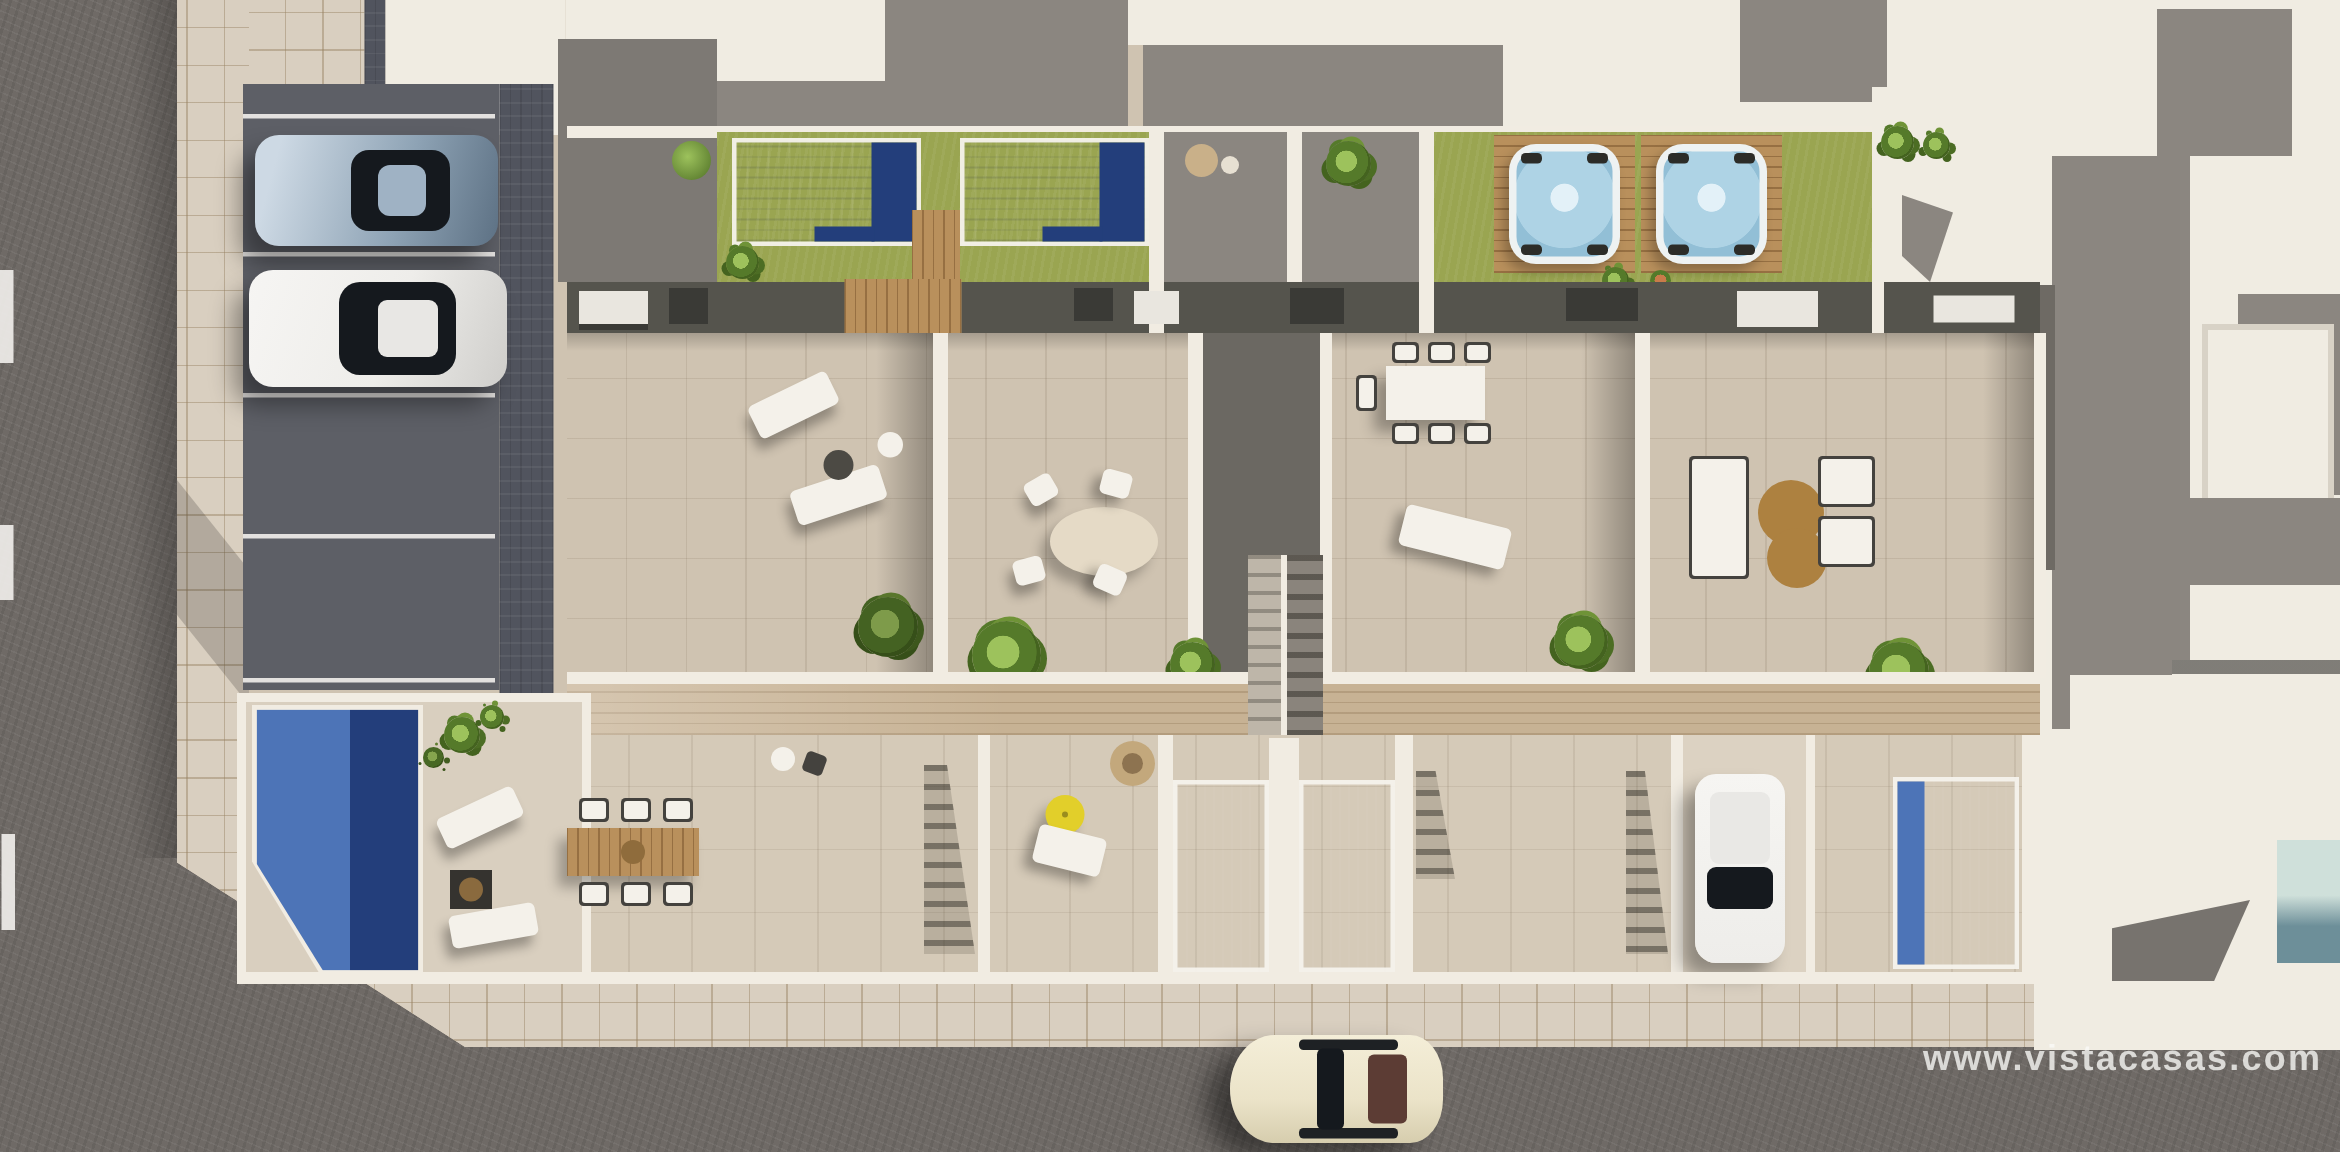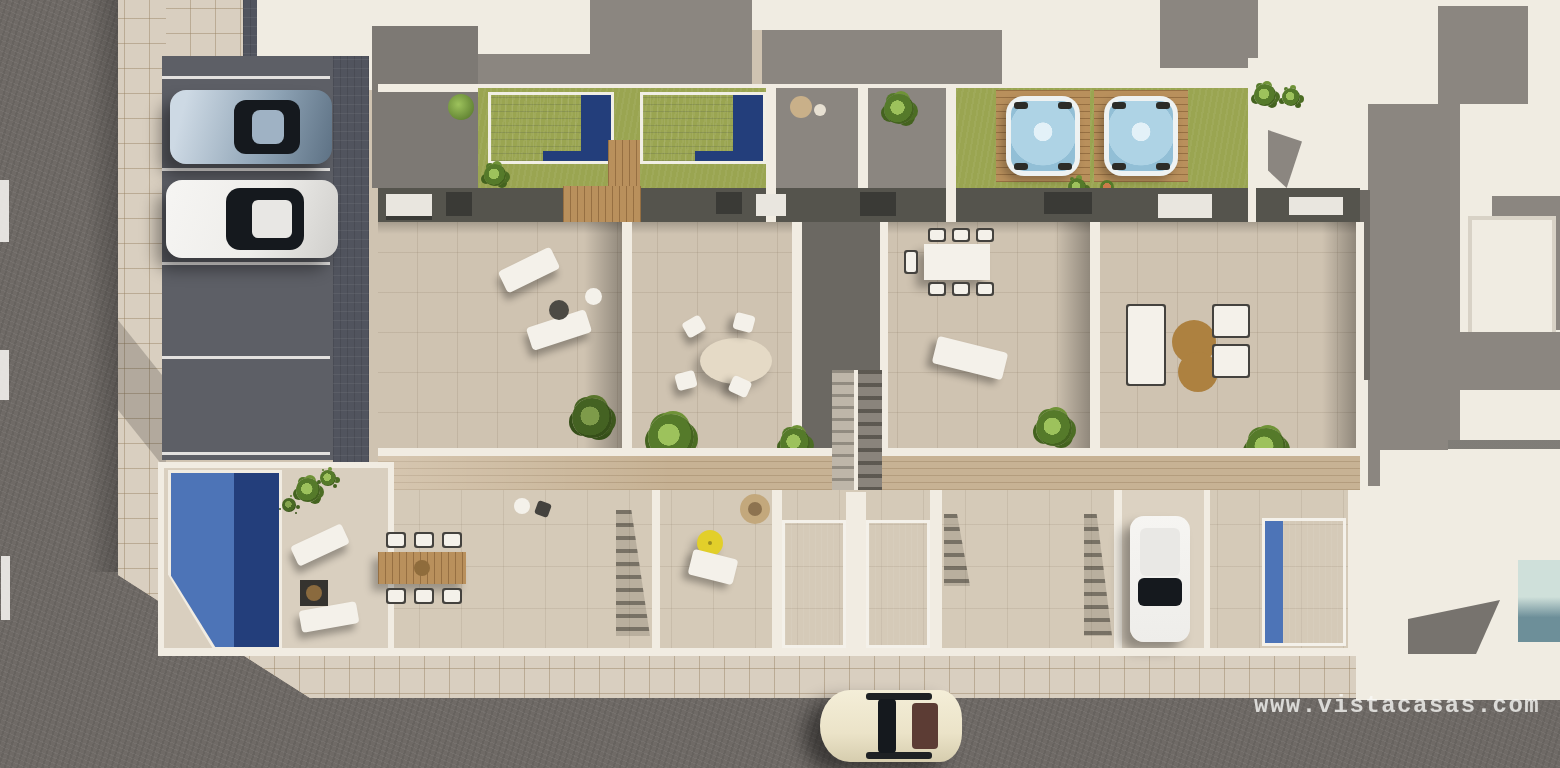--- a/index.html
+++ b/index.html
@@ -334,15 +334,15 @@
   <div class="abs wall" style="left:1348px;top:490px;width:12px;height:166px;"></div>
 
   <div class="abs wall" style="left:158px;top:648px;width:1202px;height:8px;"></div>
 
   <div class="abs" style="left:820px;top:690px;width:142px;height:72px;border-radius:30px 22px 22px 30px / 50% 40% 40% 50%;background:linear-gradient(180deg,#f4eed8,var(--c-carCream,#ebe3c8) 60%,#d6cdae);box-shadow:-16px 10px 18px rgba(0,0,0,.45);">
     <div class="abs" style="left:46px;top:3px;width:66px;height:7px;background:#1e2124;border-radius:3px;"></div>
     <div class="abs" style="left:46px;bottom:3px;width:66px;height:7px;background:#1e2124;border-radius:3px;"></div>
     <div class="abs glass" style="left:58px;top:9px;width:18px;height:54px;border-radius:4px;"></div>
     <div class="abs" style="left:92px;top:13px;width:26px;height:46px;background:#5c3c34;border-radius:4px;"></div>
   </div>
-  <div class="abs wm" style="left:1254px;top:692px;width:258px;text-align:right;font-family:Liberation Mono, monospace;">www.vistacasas.com</div>
+  <div class="abs wm" style="left:1282px;top:692px;width:258px;text-align:right;">www.vistacasas.com</div>
 
 </div>
 
 </body></html>

